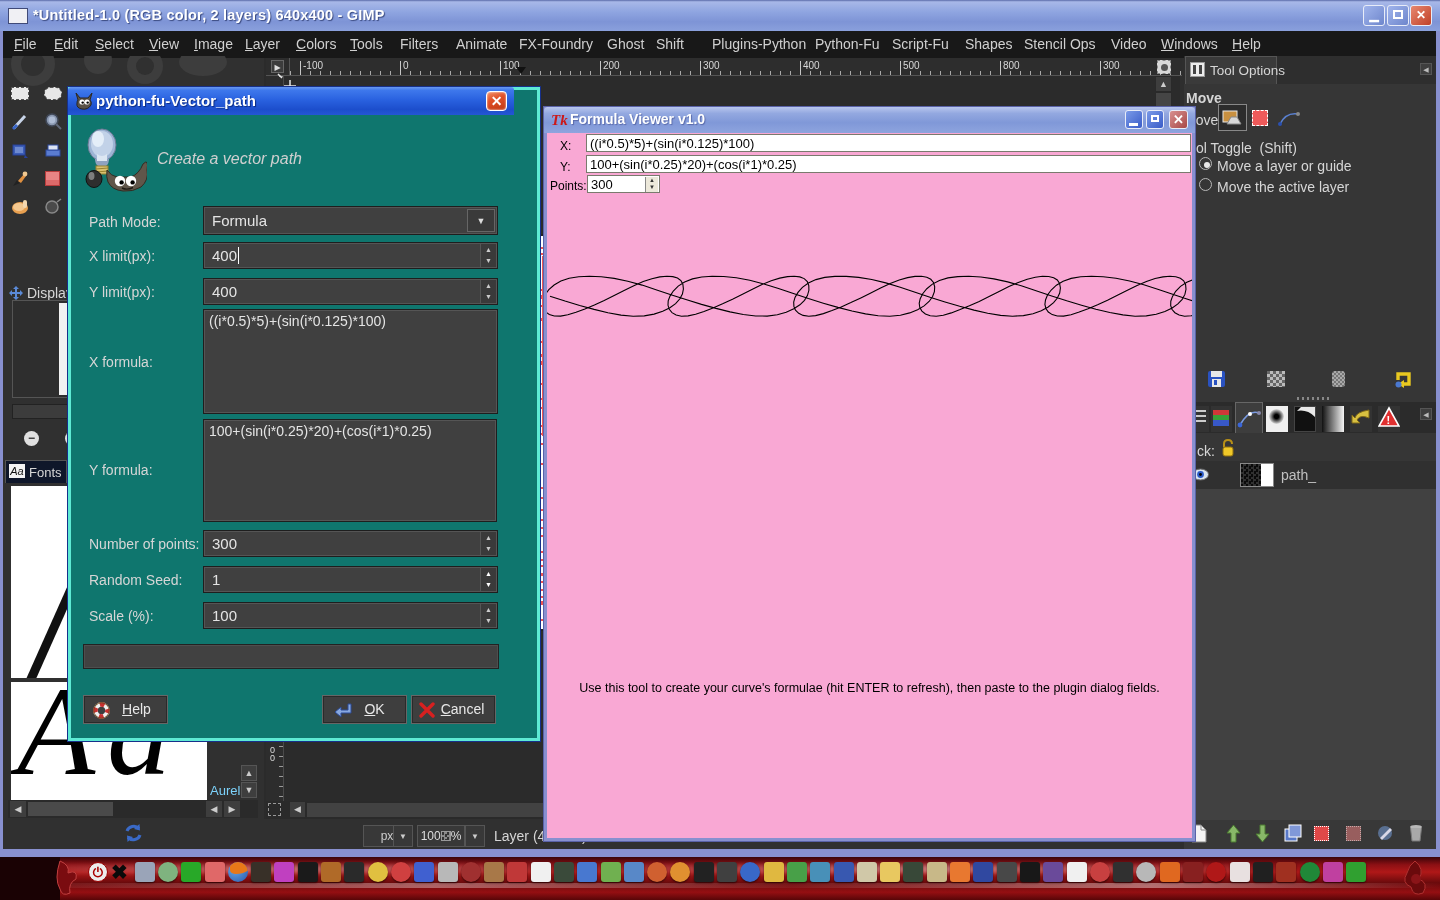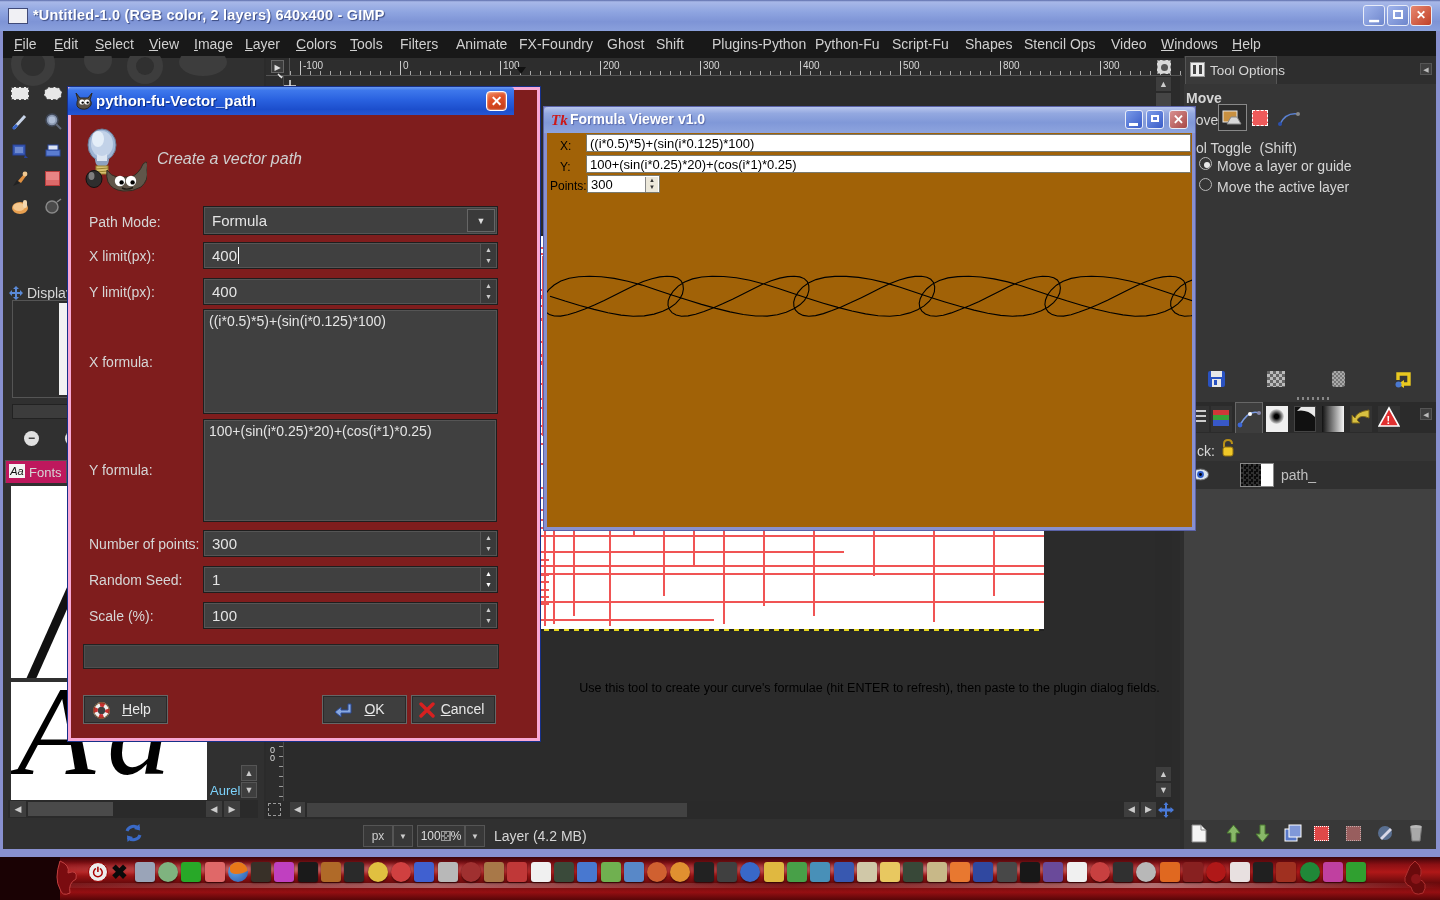--- a/index.html
+++ b/index.html
@@ -20,30 +20,30 @@
 #canvasarea{position:absolute;left:264px;top:58px;width:916px;height:791px;background:#2b2b2b}
 #rightpanel{position:absolute;left:1184px;top:56px;width:252px;height:793px;background:#363636}
 .pborder{position:absolute;background:#8890cf}
 
 #hruler{position:absolute;left:2px;top:0;width:892px;height:18px;background:#2d2d2d;border-bottom:1px solid #555}
 .rnum{position:absolute;top:2px;font-size:10px;color:#d8d8d8;font-family:"Liberation Sans",sans-serif}
 .tick{position:absolute;background:#c8c8c8;width:1px}
 
 .dtxt{color:#d6d6d6;font-size:14px;position:absolute}
 
-#dlg{position:absolute;left:68px;top:87px;width:472px;height:654px;background:#7f1d1d;border:3px solid #f9a8d4;box-shadow:0 0 0 1px #16308a;z-index:30}
+#dlg{position:absolute;left:68px;top:87px;width:472px;height:654px;background:#0f766e;border:3px solid #5eead4;box-shadow:0 0 0 1px #16308a;z-index:30}
 #dlgtitle{position:absolute;left:-3px;top:-3px;width:446px;height:28px;
  background:linear-gradient(#6898f0 0%,#3e78ec 12%,#2a62e0 45%,#1c4ecc 80%,#2456d4 100%);border-radius:3px 3px 0 0}
 #dlgtitle b{position:absolute;left:28px;top:5px;color:#fff;font-size:15px;text-shadow:1px 1px 1px #0a2a80}
 .field{position:absolute;background:#404040;border:1px solid #1e1e1e;box-shadow:inset 0 0 0 1px #555;color:#e4e4e4;font-size:15px}
 .spin{position:absolute;right:1px;top:1px;width:16px;background:#3a3a3a;border-left:1px solid #555}
 .lbl{position:absolute;left:18px;color:#d6d6d6;font-size:14px}
 .dbtn{position:absolute;background:#3e3e3e;border:1px solid #666;box-shadow:inset 0 0 0 1px #2a2a2a;color:#e8e8e8;font-size:14px;text-align:center}
 
-#fv{position:absolute;left:544px;top:107px;width:651px;height:423px;background:#a16207;border:3px solid #8890cf;border-top:none;z-index:20;box-shadow:0 0 0 1px #5a62a8}
+#fv{position:absolute;left:544px;top:107px;width:651px;height:734px;background:#f9a8d4;border:3px solid #8890cf;border-top:none;z-index:20;box-shadow:0 0 0 1px #5a62a8}
 #fvtitle{position:absolute;left:-3px;top:0px;width:651px;height:26px;
  background:linear-gradient(#b8c6ee 0%,#93a8e0 25%,#8098d8 60%,#8ea4de 100%);border-radius:4px 4px 0 0}
 #fvtitle b{position:absolute;left:26px;top:4px;color:#fff;font-size:14px;text-shadow:1px 1px 1px #5a6aaa}
 .fvrow{position:absolute;color:#000;font-size:12px}
 .fventry{position:absolute;background:#fff;border:1px solid #7a7a6e;font-size:13px;color:#000;padding-left:3px;font-family:"Liberation Sans",sans-serif}
 
 #taskbar{position:absolute;left:0;top:857px;width:1440px;height:43px;
  background:linear-gradient(#3a0408 0%,#8c1014 18%,#b01818 35%,#6a0a0c 60%,#940f12 82%,#580608 100%)}
 #taskbar i{position:absolute;top:5px;width:20px;height:20px;border-radius:3px;display:block;box-shadow:0 1px 2px rgba(0,0,0,.6)}
 .titem{position:absolute;font-weight:bold}
@@ -146,21 +146,21 @@
 
  <div class="abs" style="left:9px;top:242px;width:140px;height:98px;background:#2e2e2e;border:1px solid #555">
    <div class="abs" style="left:46px;top:2px;width:90px;height:92px;background:#f2f2f2"></div>
  </div>
 
  <div class="abs" style="left:9px;top:346px;width:140px;height:15px;background:#3c3c3c;border:1px solid #222"></div>
 
  <div class="abs" style="left:21px;top:373px;width:15px;height:15px;border-radius:50%;background:#e0e0e0;color:#303030;text-align:center;line-height:14px;font-size:12px;font-weight:bold">−</div>
  <div class="abs" style="left:62px;top:373px;width:15px;height:15px;border-radius:50%;background:#e0e0e0;color:#303030;text-align:center;line-height:14px;font-size:12px;font-weight:bold">−</div>
 
- <div class="abs" style="left:2px;top:402px;width:62px;height:23px;background:#be185d;border:1px solid #555;border-bottom:none">
+ <div class="abs" style="left:2px;top:402px;width:62px;height:23px;background:#0f172a;border:1px solid #555;border-bottom:none">
   <div class="abs" style="left:3px;top:3px;width:16px;height:14px;background:#f4f4f4;color:#111;font-size:11px;font-style:italic;text-align:center;line-height:14px">Aa</div>
   <div class="dtxt" style="left:23px;top:4px;font-size:13px">Fonts</div>
  </div>
 
  <div class="abs" style="left:8px;top:428px;width:196px;height:192px;background:#fff;overflow:hidden">
    <div class="abs" style="left:28px;top:90px;width:9px;height:150px;background:#111;transform:rotate(24deg)"></div>
  </div>
  <div class="abs" style="left:8px;top:624px;width:196px;height:118px;background:#fff;overflow:hidden;color:#000;font-family:'Liberation Serif',serif;font-style:italic;font-size:128px">
       <span class="abs" style="left:6px;top:-24px">A</span>
       <span class="abs" style="left:96px;top:-24px">a</span>
@@ -252,21 +252,21 @@
   <div class="abs" style="left:24px;top:1px;width:15px;height:15px;background:#3e3e3e;color:#ccc;font-size:9px;text-align:center;line-height:15px">◀</div>
   <div class="abs" style="left:41px;top:2px;width:380px;height:14px;background:#424242"></div>
   <div class="abs" style="left:858px;top:1px;width:15px;height:15px;background:#3e3e3e;color:#ccc;font-size:9px;text-align:center;line-height:15px">◀</div>
   <div class="abs" style="left:875px;top:1px;width:15px;height:15px;background:#3e3e3e;color:#ccc;font-size:9px;text-align:center;line-height:15px">▶</div>
  </div>
  <svg class="abs" style="left:894px;top:744px" width="16" height="16">
       <path d="M8 0 L10.5 3 H9 V6.5 H12.5 V5 L16 8 L12.5 11 V9.5 H9 V13 H10.5 L8 16 L5.5 13 H7 V9.5 H3.5 V11 L0 8 L3.5 5 V6.5 H7 V3 H5.5 Z" fill="#4a7ad8"></path>
     </svg>
 
  <div class="abs" style="left:0;top:761px;width:916px;height:30px;background:#303030">
-  <div class="abs" style="left:99px;top:6px;width:30px;height:22px;background:#383838;border:1px solid #555;color:#ccc;font-size:12px;text-align:center;line-height:21px">px</div>
+  <div class="abs" style="left:99px;top:6px;width:48px;height:22px;background:#383838;border:1px solid #555;color:#ccc;font-size:12px;text-align:center;line-height:21px">px</div>
   <div class="abs" style="left:129px;top:6px;width:20px;height:22px;background:#383838;border:1px solid #555;color:#ccc;font-size:8px;text-align:center;line-height:21px">▼</div>
   <div class="abs" style="left:153px;top:6px;width:48px;height:22px;background:#383838;border:1px solid #555;color:#ddd;font-size:12px;text-align:center;line-height:21px">100<span style="display:inline-block;width:10px;height:10px;border:1px solid #999;vertical-align:-1px;background:repeating-conic-gradient(#888 0% 25%,#333 0% 50%) 0 0/5px 5px"></span>%</div>
   <div class="abs" style="left:201px;top:6px;width:20px;height:22px;background:#383838;border:1px solid #555;color:#ccc;font-size:8px;text-align:center;line-height:21px">▼</div>
   <div class="dtxt" style="left:230px;top:9px;font-size:14px">Layer (4.2 MB)</div>
  </div>
 </div>
 <div id="rightpanel">
  <div class="abs" style="left:0;top:0;width:252px;height:28px;background:#2e2e2e"></div>
  <div class="abs" style="left:1px;top:0;width:92px;height:28px;background:#3a3a3a;border:1px solid #555;border-bottom:none">
    <div class="abs" style="left:4px;top:5px;width:15px;height:15px;background:#ececec;border:1px solid #999">

